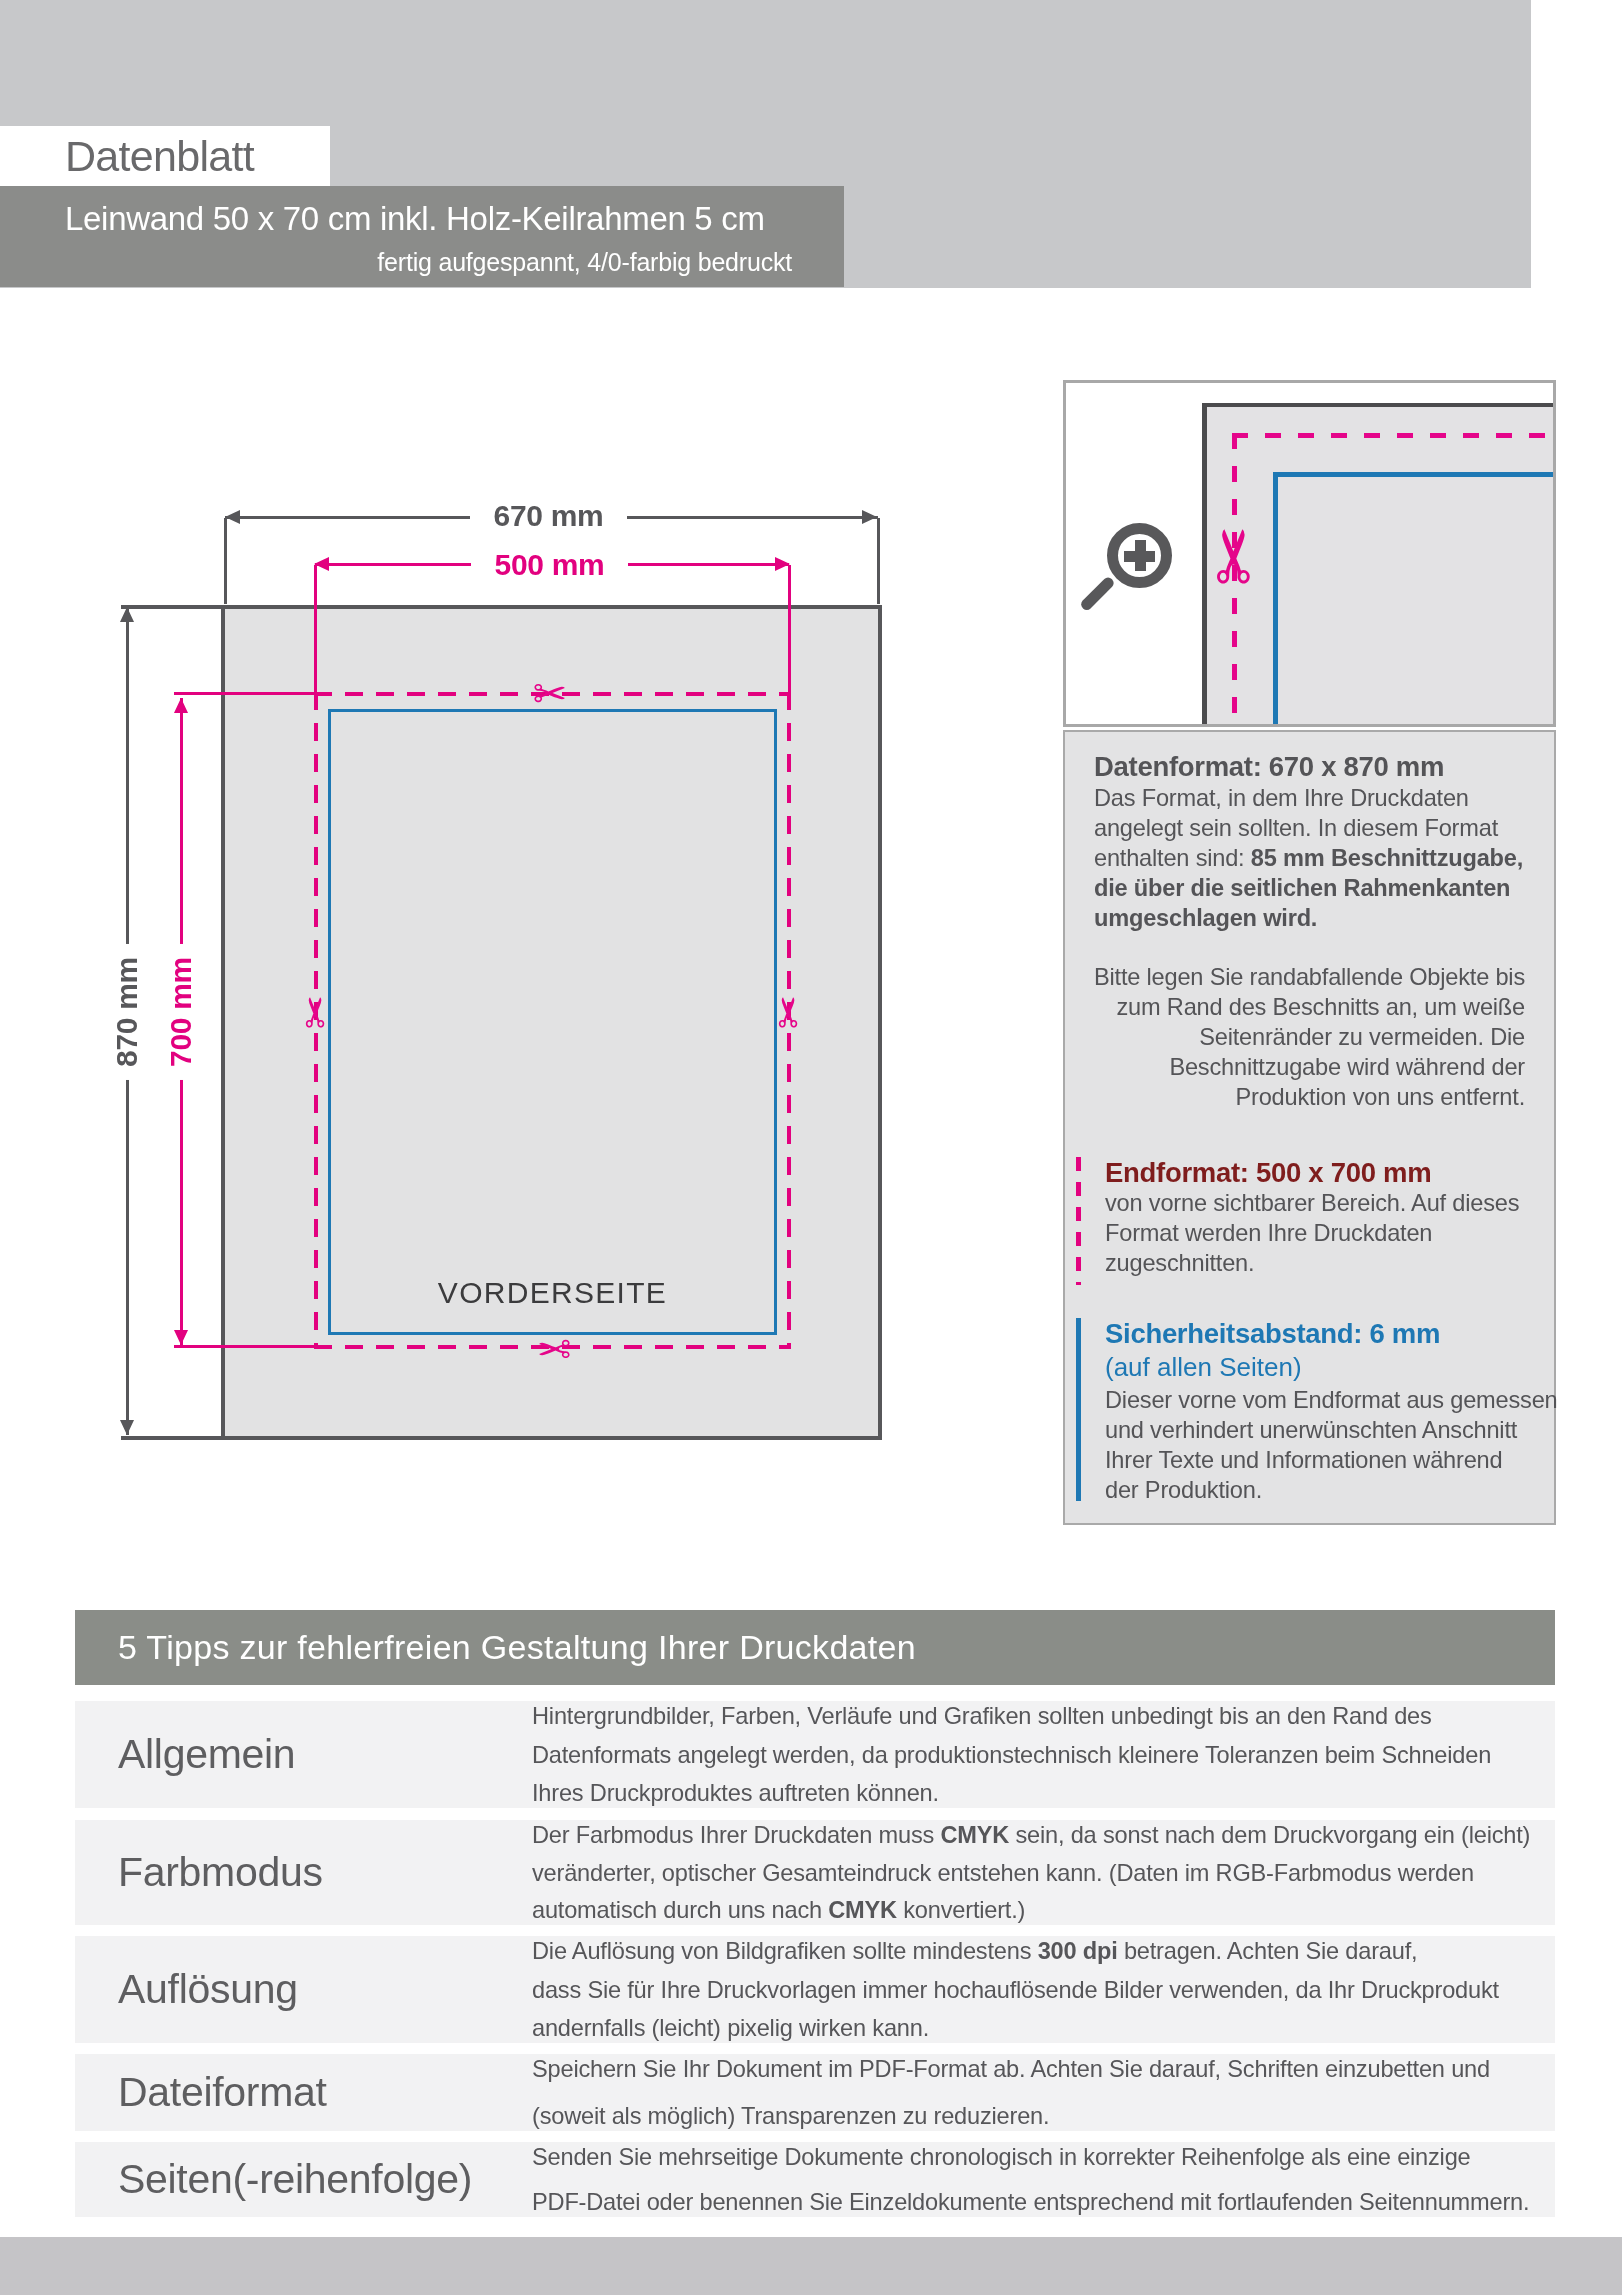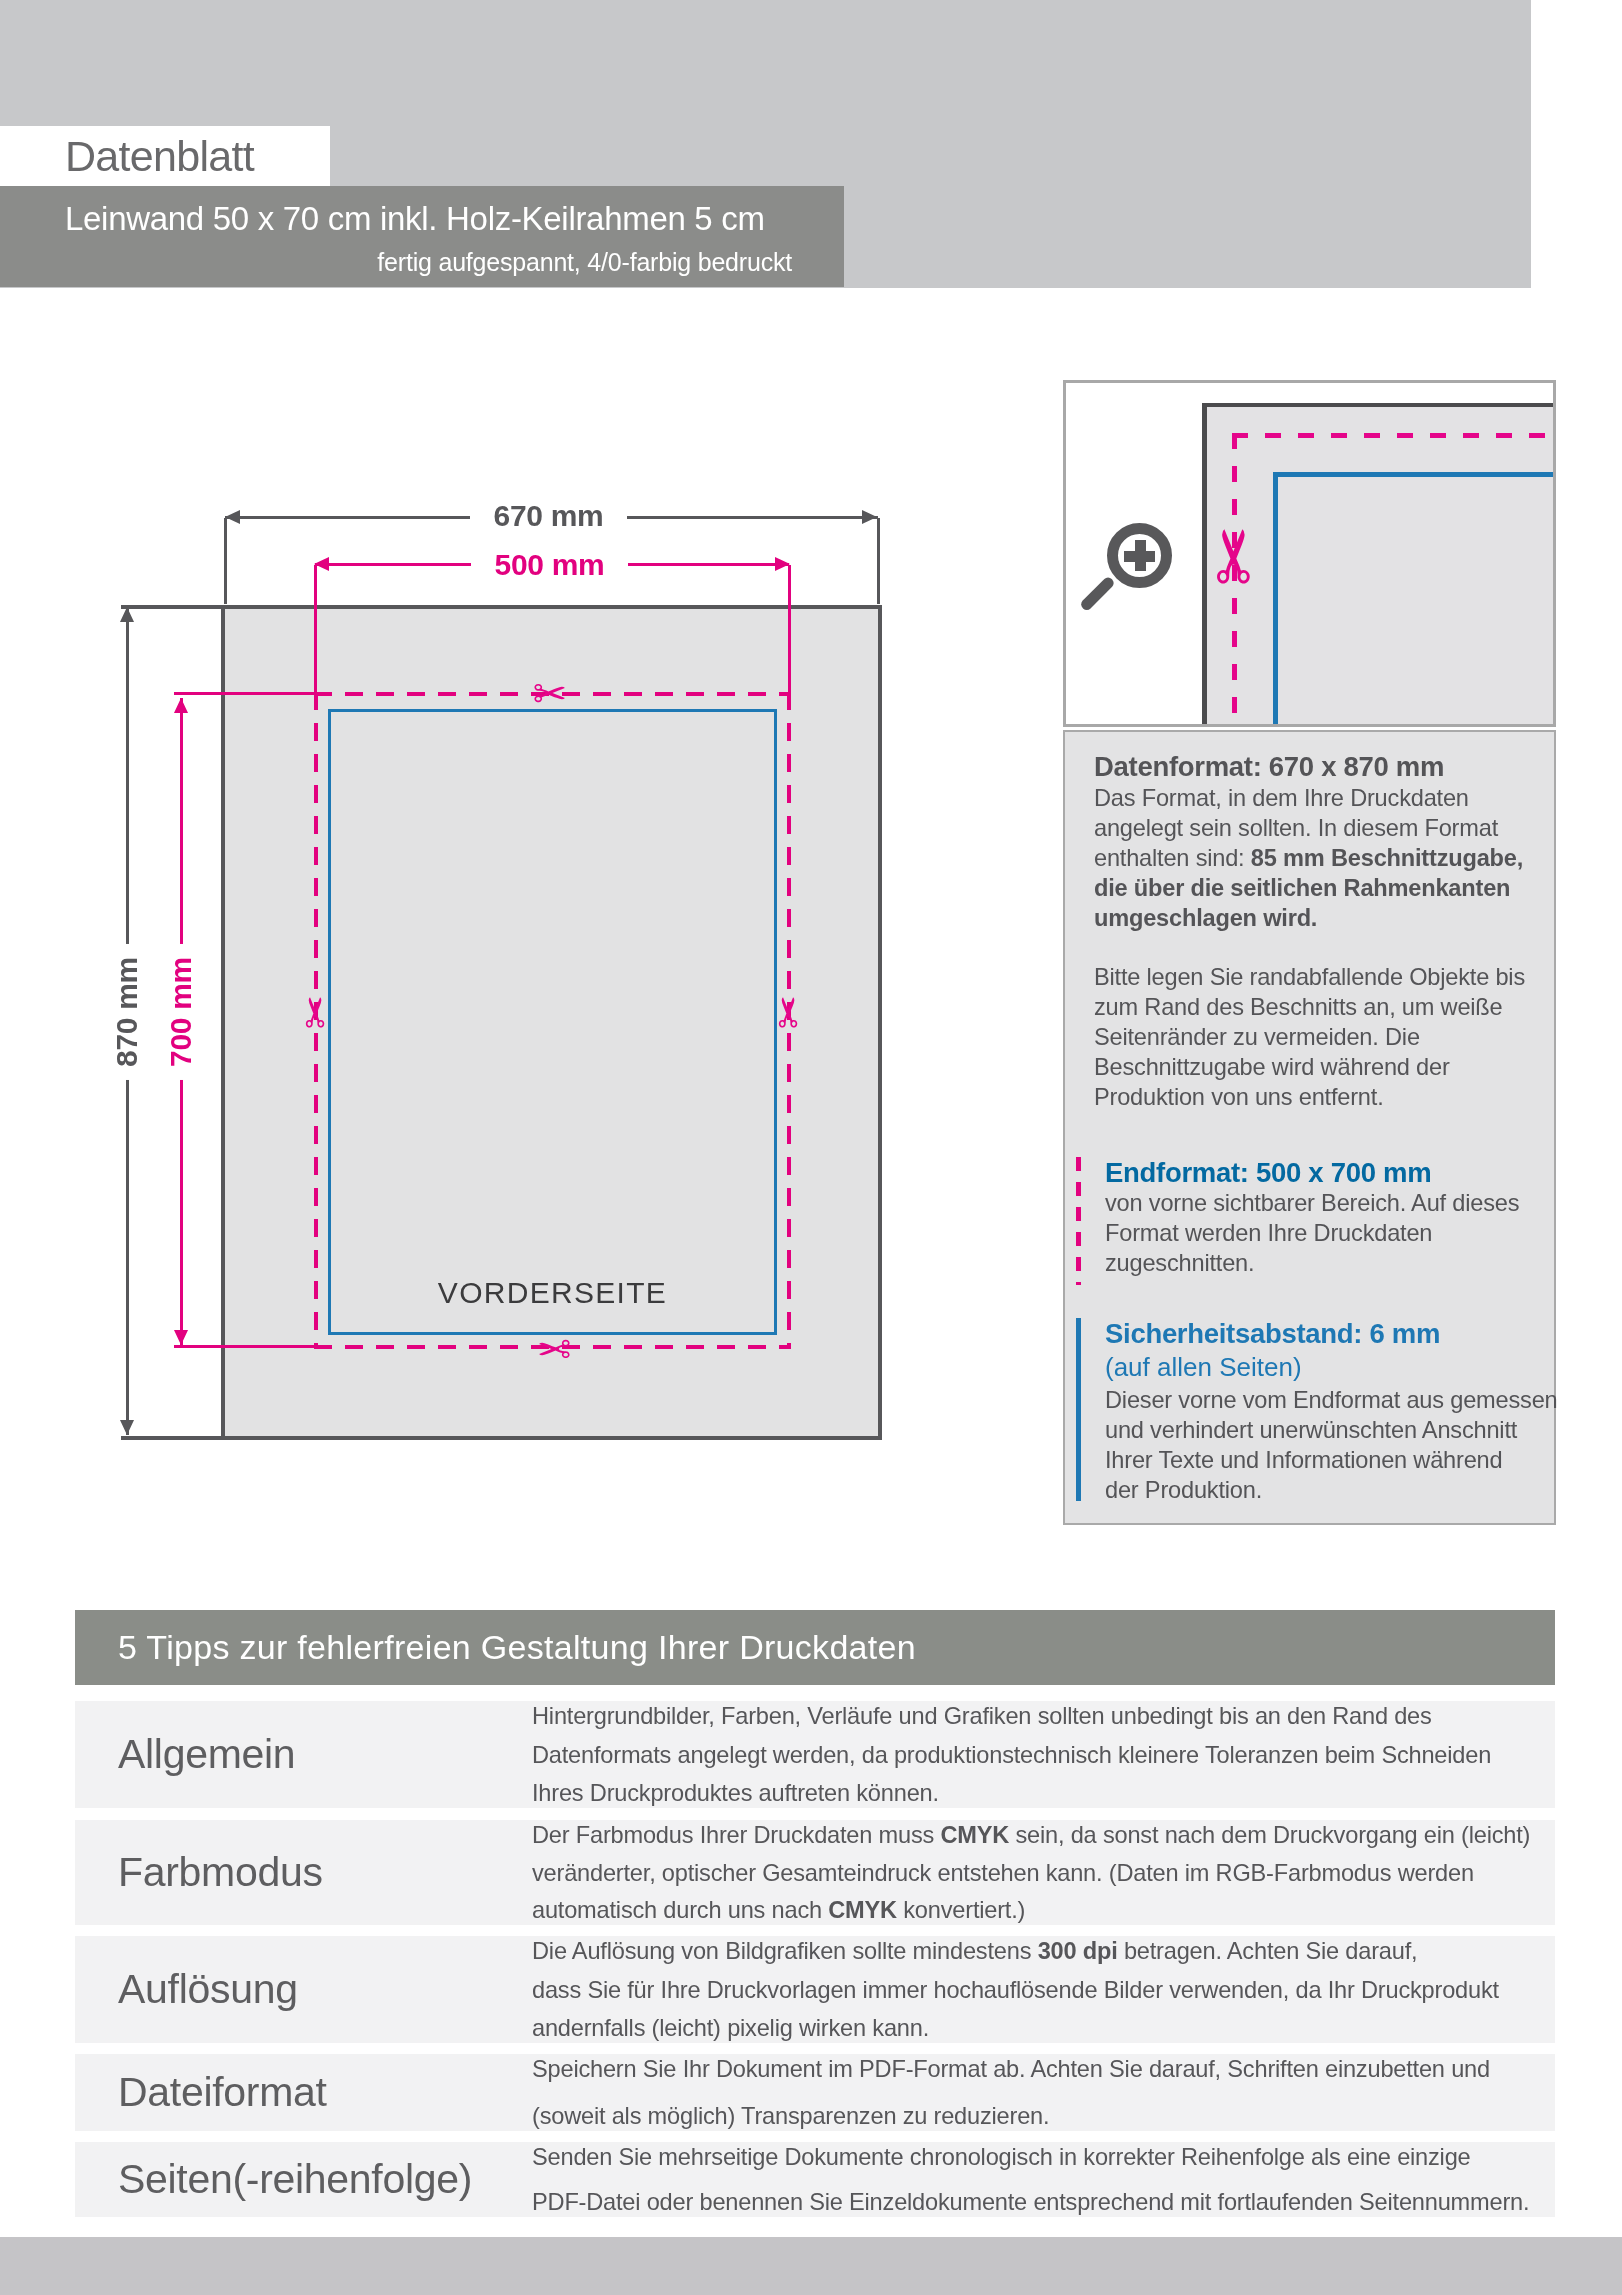--- a/index.html
+++ b/index.html
@@ -49,21 +49,21 @@
   .ddash-h{background:repeating-linear-gradient(90deg,#e5058a 0 15.7px,transparent 15.7px 33px);}
   .dblue{background:#1e78b4;}
   .mag-ring{border:11px solid #58585a;border-radius:50%;box-sizing:border-box;}
   .mag-part{background:#58585a;}
 
   
   .info-panel{left:1063px;top:730px;width:493px;height:795px;background:#e3e3e4;
     border:2.6px solid #a9a9a9;box-sizing:border-box;}
   .p-title{font-size:27.5px;font-weight:bold;color:#545457;letter-spacing:-0.3px;white-space:nowrap;}
   .p-body{font-size:23.6px;color:#545457;line-height:30px;letter-spacing:-0.2px;}
-  .t-magenta{color:#0369a1;}
+  .t-magenta{color:#7f1d1d;}
   .t-blue{color:#1e78b4;}
   .p-sub{font-size:26px;color:#1e78b4;white-space:nowrap;}
   .accent-dash{background:repeating-linear-gradient(180deg,#e2017f 0 14.4px,transparent 14.4px 25px);}
   .accent-blue{background:#1e78b4;}
 
   
   .tips-banner{left:75px;top:1610px;width:1480px;height:75px;background:#8a8d88;
     display:flex;align-items:center;}
   .tips-banner span{padding-left:43px;font-size:34px;color:#ffffff;letter-spacing:0.3px;white-space:nowrap;}
   .tip-row{left:75px;width:1480px;background:#f2f2f3;}
@@ -163,21 +163,21 @@
 <div class="abs info-panel"></div>
 
 <div class="abs p-title" style="left:1094px;top:751px;">Datenformat: 670 x 870 mm</div>
 <div class="abs p-body" style="left:1094px;top:783px;">
     <div class="ln"><span>Das Format, in dem Ihre Druckdaten</span></div>
     <div class="ln"><span>angelegt sein sollten. In diesem Format</span></div>
     <div class="ln"><span>enthalten sind: </span><b>85 mm Beschnittzugabe,</b></div>
     <div class="ln"><b>die über die seitlichen Rahmenkanten</b></div>
     <div class="ln"><b>umgeschlagen wird.</b></div>
   </div>
-<div class="abs p-body" style="left:1094px;top:962px;">
+<div class="abs p-body" style="left:1094px;top:962px;text-align:right;">
     <div class="ln"><span>Bitte legen Sie randabfallende Objekte bis</span></div>
     <div class="ln"><span>zum Rand des Beschnitts an, um weiße</span></div>
     <div class="ln"><span>Seitenränder zu vermeiden. Die</span></div>
     <div class="ln"><span>Beschnittzugabe wird während der</span></div>
     <div class="ln"><span>Produktion von uns entfernt.</span></div>
   </div>
 
 <div class="abs accent-dash" style="left:1076px;top:1157px;width:5.2px;height:128px;"></div>
 <div class="abs p-title t-magenta" style="left:1105px;top:1157px;">Endformat: 500 x 700 mm</div>
 <div class="abs p-body" style="left:1105px;top:1188px;">

